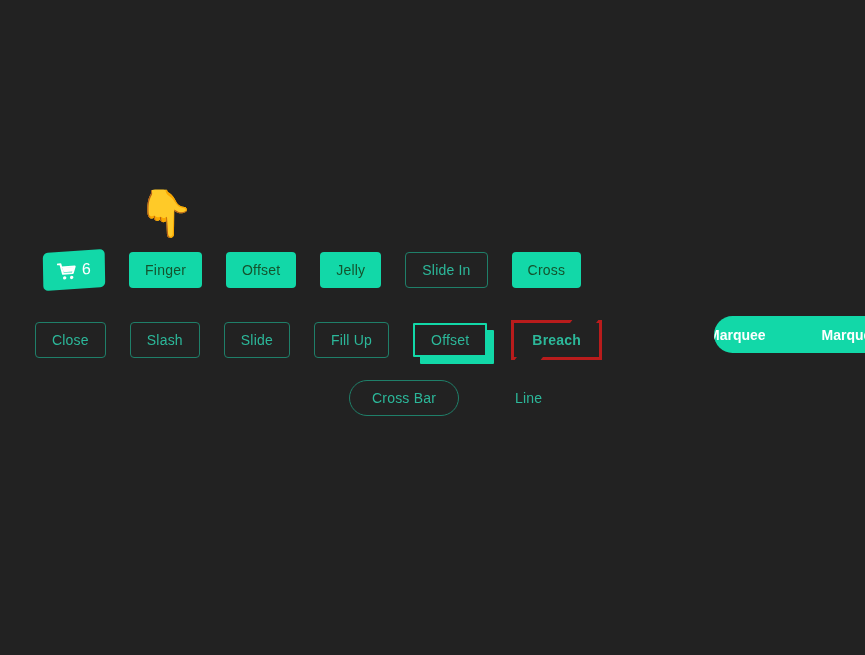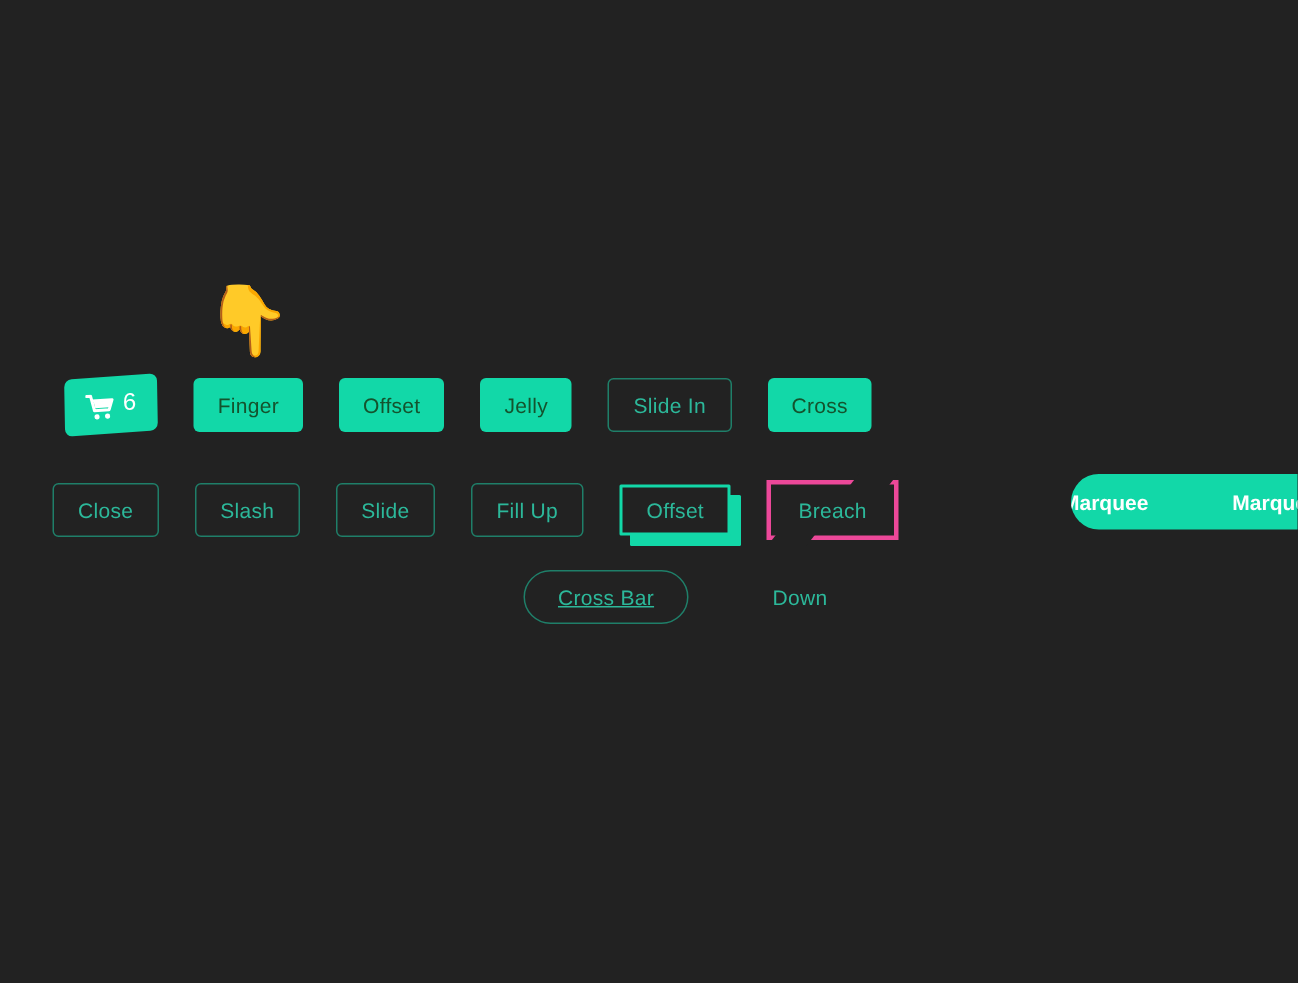--- a/index.html
+++ b/index.html
@@ -129,28 +129,29 @@
     right: -7px;
     bottom: -7px;
     background: #12d8a8;
     z-index: 1;
     border-radius: 1px;
   }
 
   
   .breach-wrap { position: relative; display: inline-flex; }
   .btn-breach {
-    border: 3px solid #ec4899;
+    border: 3px solid #b91c1c;
     color: #2cb89a;
     background: #222222;
     height: 40px;
     border-radius: 0;
     padding: 0 18px;
     position: relative;
     z-index: 2;
+    font-weight: bold;
   }
   .glitch-notch {
     position: absolute;
     background: #222222;
     z-index: 3;
     pointer-events: none;
   }
   .glitch-notch.tr {
     right: 4px;
     top: -4px;
@@ -193,21 +194,20 @@
   }
 
   
   .btn-crossbar {
     border: 1px solid #1f7f69;
     color: #2cb89a;
     background: transparent;
     border-radius: 20px;
     height: 36px;
     padding: 0 22px;
-    text-decoration: underline;
   }
 
   
   .btn-line {
     color: #2cb89a;
     background: transparent;
     border: none;
     padding: 0 10px;
     height: 36px;
   }
@@ -302,18 +302,18 @@
     </div>
   </div>
 
   <div class="row" id="row-3">
 
     <div class="slot">
       <button class="btn btn-crossbar">Cross Bar</button>
     </div>
 
     <div class="slot">
-      <button class="btn btn-line">Down</button>
+      <button class="btn btn-line">Line</button>
     </div>
 
   </div>
 
 </div>
 
 </body></html>

